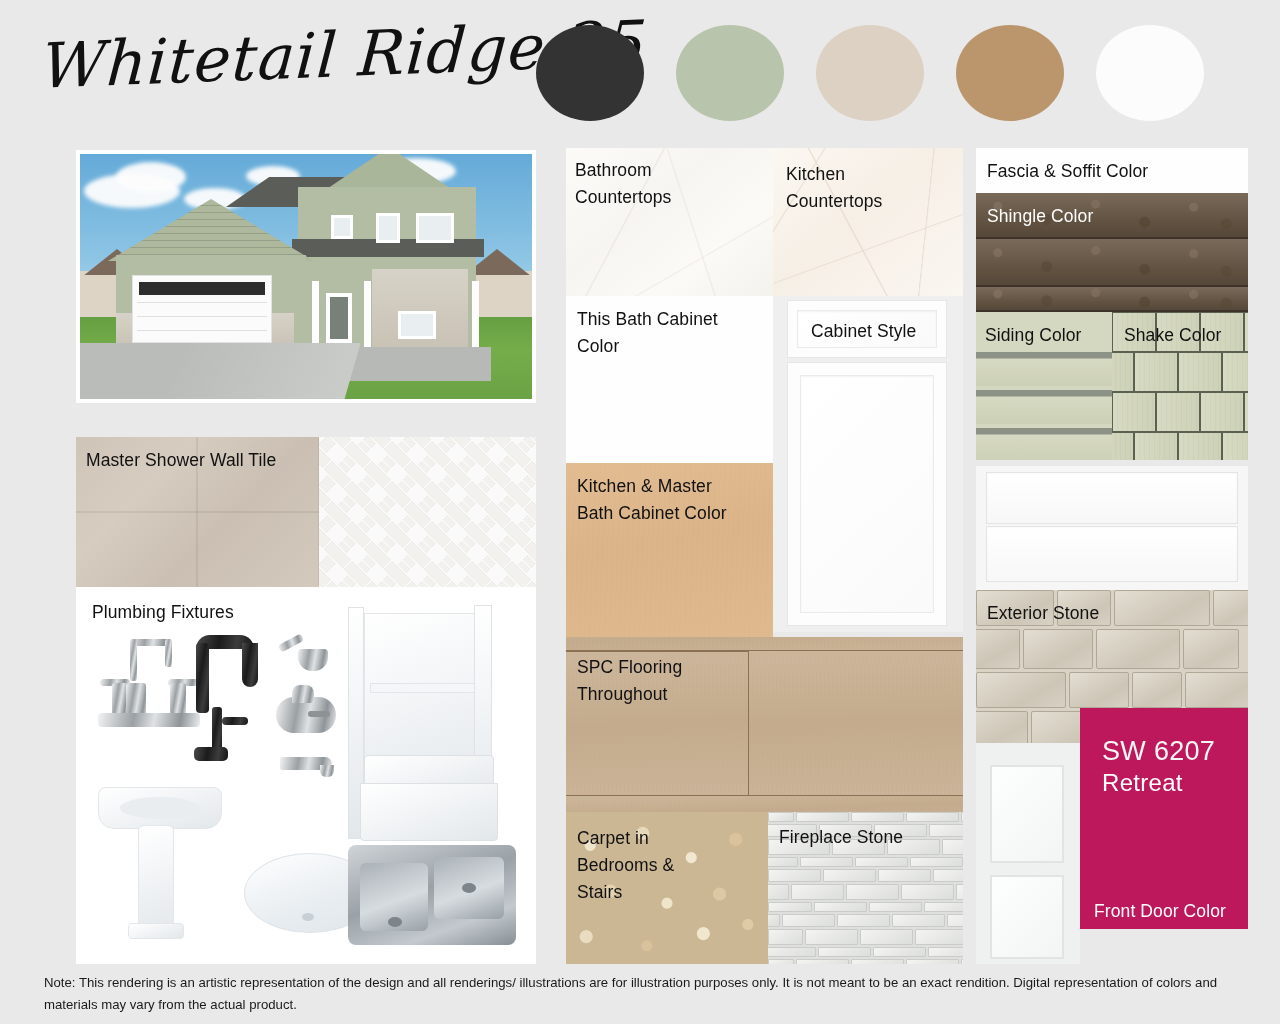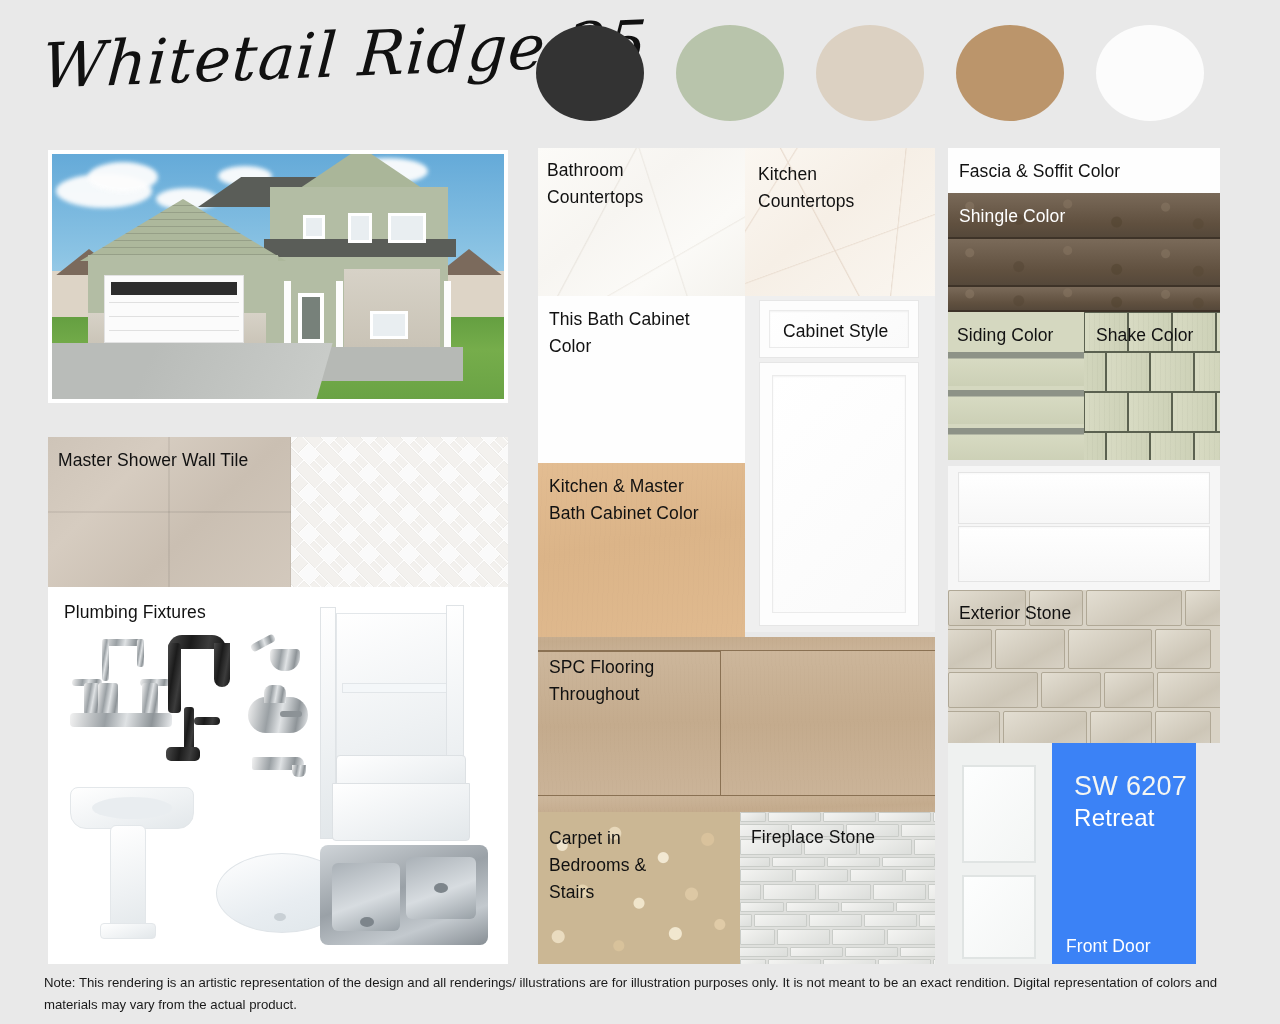--- a/index.html
+++ b/index.html
@@ -18,21 +18,21 @@
     font-family: "DejaVu Serif", serif;
     font-style: italic; font-weight: 400;
     font-size: 62px; letter-spacing: 1px; color: #111;
     transform: rotate(-2.2deg) skewX(-6deg);
     white-space: nowrap;
   }
   .swatches { position: absolute; left: 536px; top: 25px; display: flex; gap: 32px; }
   .swatch { width: 108px; height: 96px; border-radius: 50%; }
 
   
-  .tile { position: absolute; overflow: hidden; }
+  .tile { position: absolute; overflow: hidden; margin-left: 28px; }
   .lbl {
     position: absolute; z-index: 9;
     font-size: 17.5px; line-height: 27px; color: #111;
     letter-spacing: .1px; white-space: pre-line;
   }
   .lbl.w { color: #fff; }
 
   
   #house { left: 48px; top: 150px; width: 460px; height: 253px; background: #cfd8dd; }
   .sky { position: absolute; inset: 0; background:
@@ -165,21 +165,21 @@
   .gpanel { position: absolute; border: 1.5px solid #e4e4e4; background:
     linear-gradient(180deg,#ffffff,#f7f7f7); box-shadow: 0 1px 2px #00000008 inset; }
 
   #extstone { left: 948px; top: 590px; width: 272px; height: 153px; background: #d9d3c6; }
   .stn { position: absolute; background: linear-gradient(150deg,#e3ded2,#cdc6b7 65%,#d7d1c4);
     border: 1px solid #b0a896; border-radius: 2px; }
 
   #doorstyle { left: 948px; top: 743px; width: 104px; height: 221px; background: #eff1f0; }
   .dpan { position: absolute; border: 2px solid #e0e4e3; background:
     linear-gradient(135deg,#fdfefe,#f3f5f4); }
-  #doorcolor { left: 1052px; top: 743px; width: 144px; height: 221px; background: #3b82f6; }
+  #doorcolor { left: 1052px; top: 708px; width: 168px; height: 221px; background: #be185d; }
   .sw-code { position: absolute; left: 22px; top: 28px; font-size: 27px; color: #f4f6f3;
     font-weight: 400; letter-spacing: .3px; }
   .sw-name { position: absolute; left: 22px; top: 61px; font-size: 24px; color: #fff;
     font-weight: 400; letter-spacing: .3px; }
 
   
   .footer { position: absolute; left: 44px; top: 972px; width: 1200px;
     font-size: 13.2px; line-height: 22px; color: #1a1a1a; }
 </style>
 </head>

